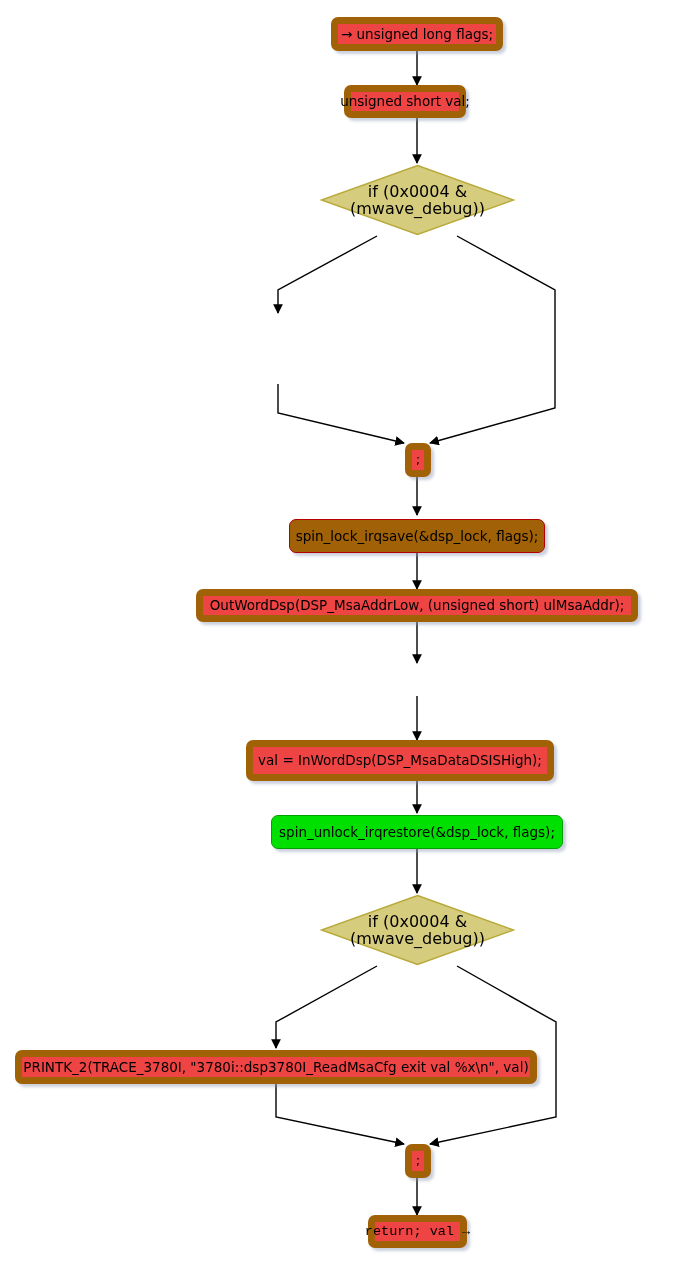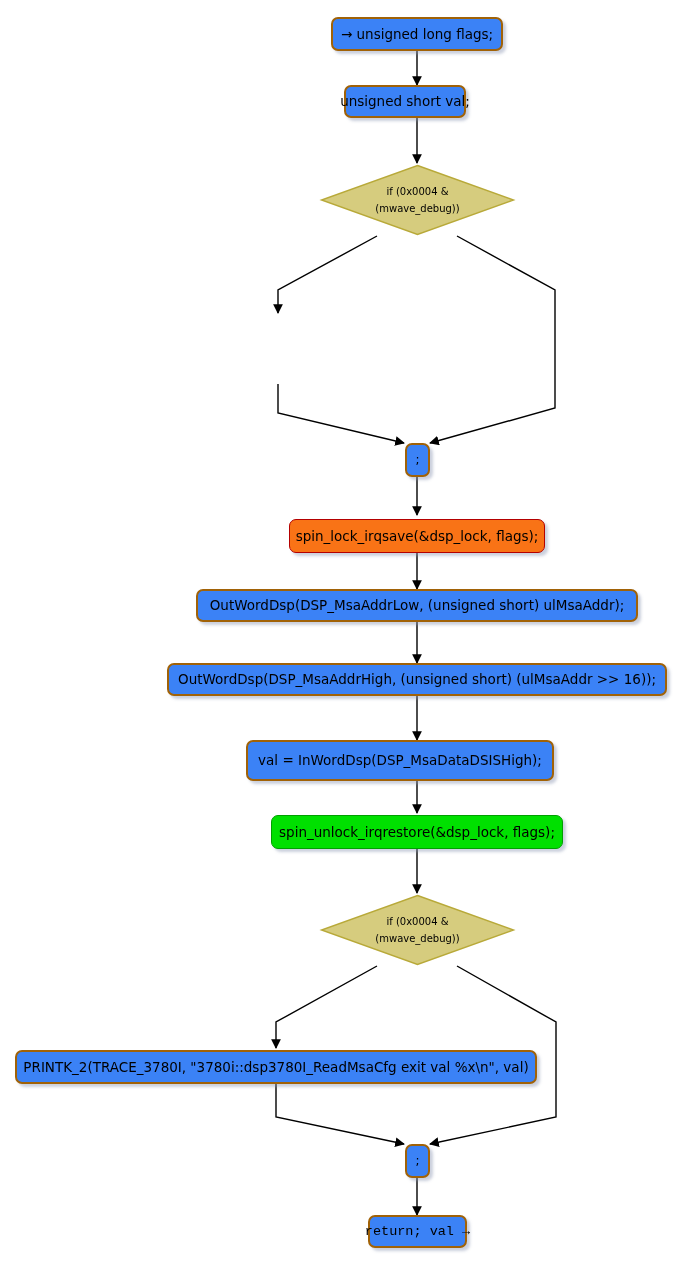--- a/index.html
+++ b/index.html
@@ -33,27 +33,27 @@
     justify-content: center;
     text-align: center;
     white-space: pre;
     line-height: 17px;
     color: #000000;
     font-size: 13.5px;
     z-index: 3;
   }
   .rect {
     border-radius: 7px;
-    border: 2px solid #a16207;
-    background: #3b82f6;
+    border: 7px solid #a16207;
+    background: #ef4444;
     box-shadow: 3px 3px 3px rgba(140,150,180,0.45);
     padding: 5px 9px;
   }
   .rect.red {
-    background: #f97316;
+    background: #a16207;
     border: 1px solid #b40000;
   }
   .rect.green {
     background: #00e000;
     border: 1px solid #00a000;
     text-align: right;
   }
   .rect.tiny {
     padding: 4px 6px;
     font-size: 12px;
@@ -74,21 +74,21 @@
     left: 0;
     top: 0;
     width: 100%;
     height: 100%;
     display: flex;
     align-items: center;
     justify-content: center;
     text-align: center;
     white-space: pre;
     line-height: 17px;
-    font-size: 10px;
+    font-size: 16px;
     color: #000000;
   }
 </style>
 </head>
 <body>
 
 <div id="canvas">
 
   <svg id="edges" viewBox="0 0 683 1266" xmlns="http://www.w3.org/2000/svg">
     <defs>
@@ -140,21 +140,20 @@
 (mwave_debug))</div>
   </div>
 
 
   <div class="node rect tiny" style="left:405px; top:443px; width:25px; height:34px;">;</div>
 
   <div class="node rect red" style="left:289px; top:519px; width:256px; height:34px;">spin_lock_irqsave(&amp;dsp_lock, flags);</div>
 
   <div class="node rect" style="left:196px; top:589px; width:442px; height:33px;">OutWordDsp(DSP_MsaAddrLow, (unsigned short) ulMsaAddr);</div>
 
-  <div class="node rect" style="left:167px; top:663px; width:500px; height:33px;">OutWordDsp(DSP_MsaAddrHigh, (unsigned short) (ulMsaAddr &gt;&gt; 16));</div>
 
   <div class="node rect" style="left:246px; top:740px; width:308px; height:41px;">val = InWordDsp(DSP_MsaDataDSISHigh);</div>
 
   <div class="node rect green" style="left:271px; top:815px; width:292px; height:34px;">spin_unlock_irqrestore(&amp;dsp_lock, flags);</div>
 
   <div class="diamond-wrap" style="left:319px; top:893px; width:197px; height:74px;">
     <svg class="diamond-shape" viewBox="0 0 197 74" xmlns="http://www.w3.org/2000/svg" preserveAspectRatio="none">
       <polygon points="98.5,2.5 194.5,37 98.5,71.5 2.5,37" fill="#d6cc7e" stroke="#b8a939" stroke-width="1.4"></polygon>
     </svg>
     <div class="diamond-label">if (0x0004 &amp;

